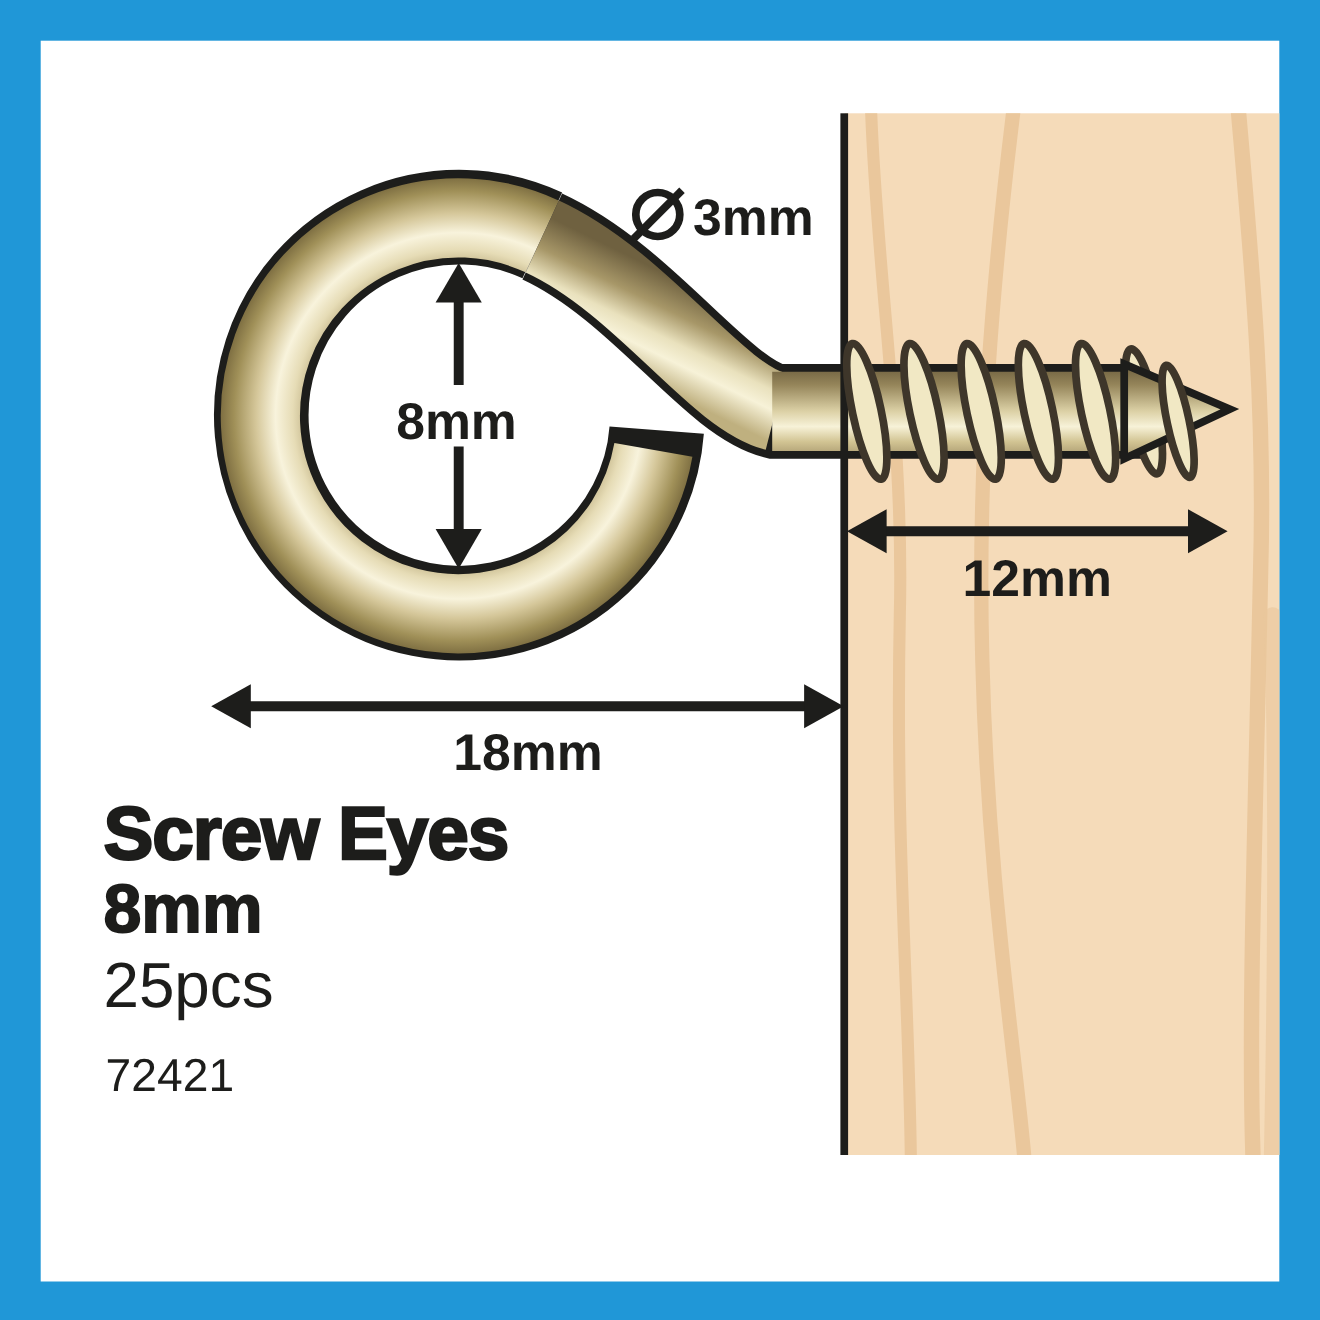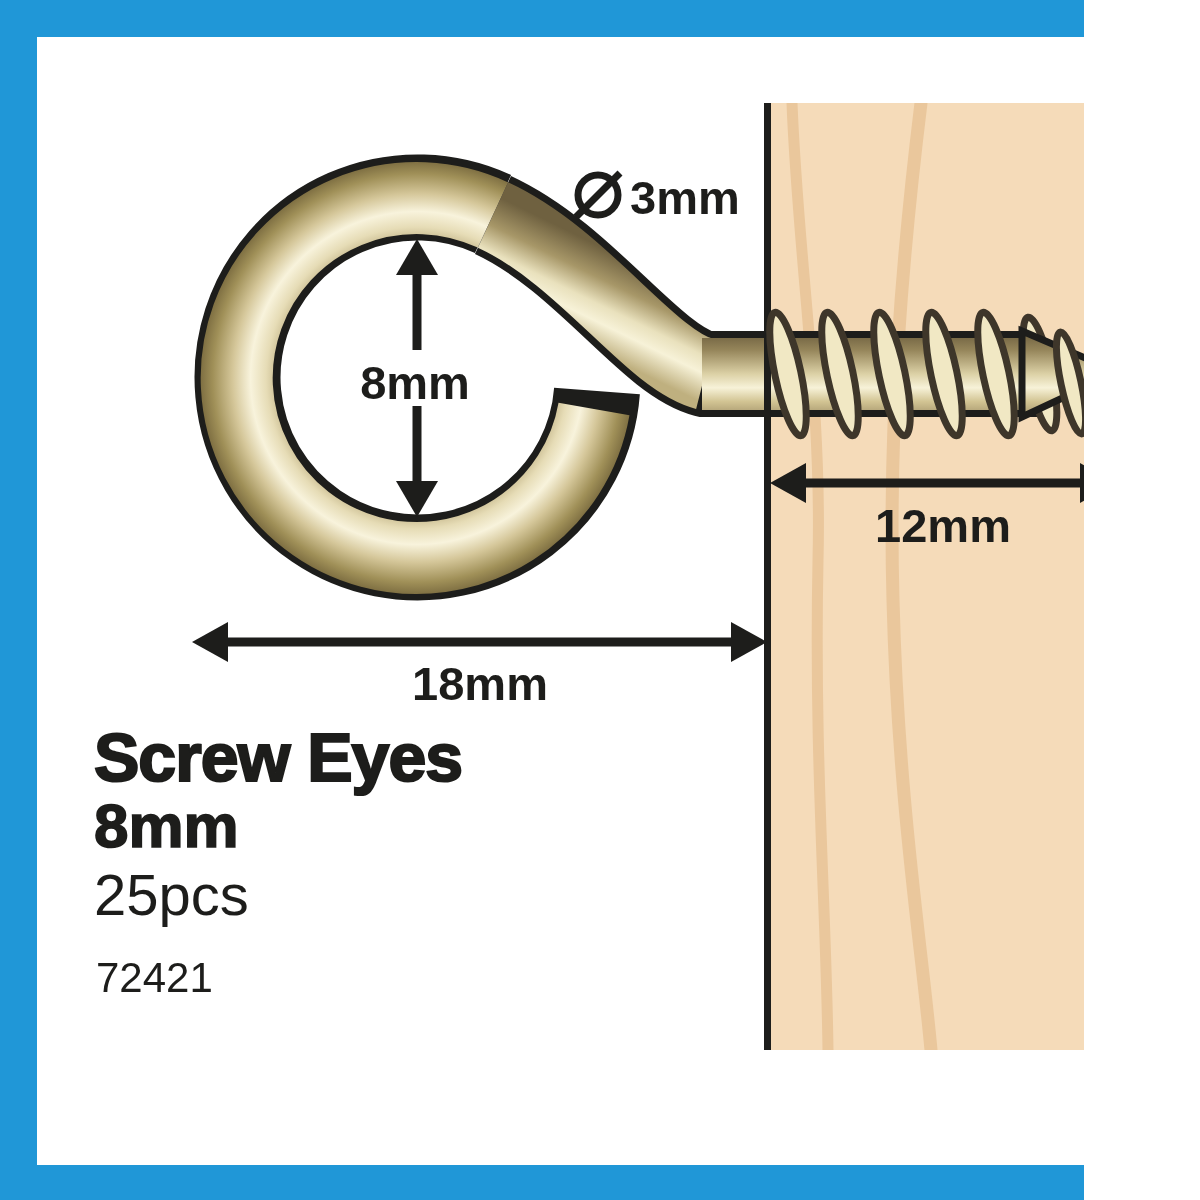--- a/index.html
+++ b/index.html
@@ -1,16 +1,16 @@
 <!DOCTYPE html>
 <html><head>
 <meta charset="utf-8">
 <style>
   html,body{margin:0;padding:0;background:#ffffff;}
-  .canvas{position:relative;width:1084px;height:1200px;overflow:hidden;}
+  .canvas{position:relative;width:1200px;height:1200px;overflow:hidden;}
   svg{display:block;}
   .t{font-family:"Liberation Sans","DejaVu Sans",sans-serif;}
   .dim{font-size:47px;font-weight:bold;fill:#1D1D1B;}
   .dim-halo{paint-order:stroke;stroke:#ffffff;stroke-width:11px;stroke-linejoin:round;}
   .title{font-size:68px;font-weight:bold;fill:#1D1D1B;letter-spacing:-1px;paint-order:stroke;stroke:#1D1D1B;stroke-width:2.2px;}
   .size{font-size:62px;font-weight:bold;fill:#1D1D1B;paint-order:stroke;stroke:#1D1D1B;stroke-width:1.6px;}
   .qty{font-size:58px;font-weight:normal;fill:#1D1D1B;}
   .code{font-size:42px;font-weight:normal;fill:#1D1D1B;}
 </style>
 </head>

